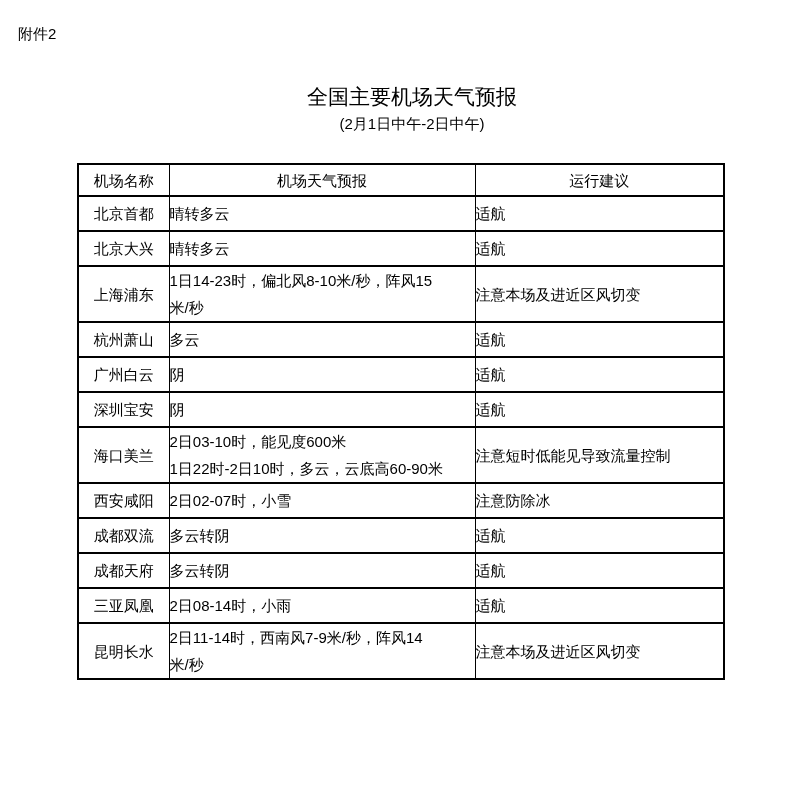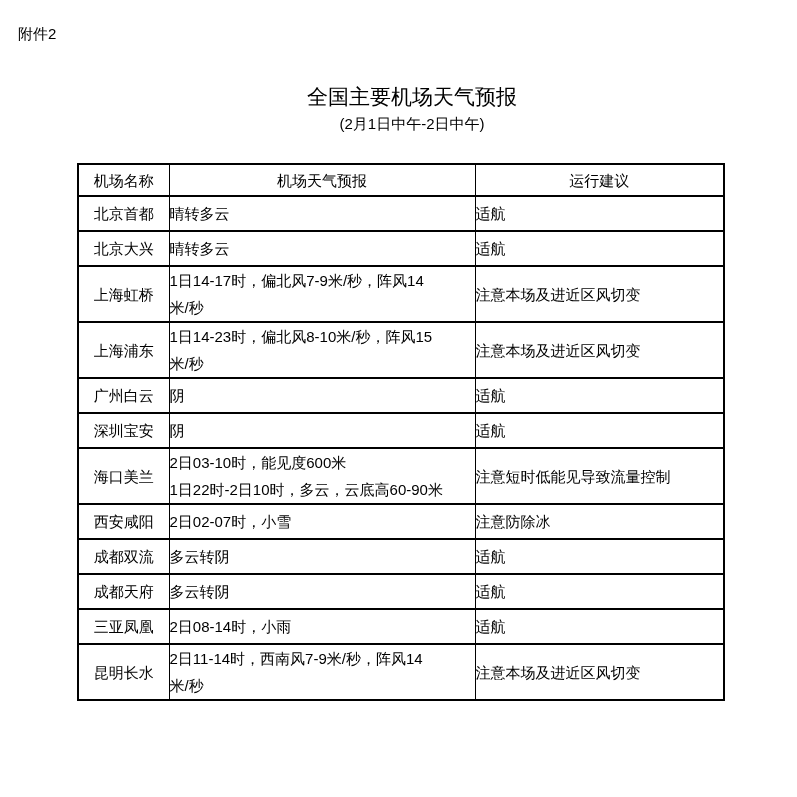--- a/index.html
+++ b/index.html
@@ -111,34 +111,33 @@
     <td class="forecast">晴转多云</td>
     <td class="advice">适航</td>
   </tr>
 
   <tr>
     <td class="airport">北京大兴</td>
     <td class="forecast">晴转多云</td>
     <td class="advice">适航</td>
   </tr>
 
-  <tr>
-    <td class="airport">上海虹桥</td>
-    <td class="forecast">1日14-17时，偏北风7-9米/秒，阵风14
-米/秒</td>
-    <td class="advice">注意本场及进近区风切变</td>
-  </tr>
 
   <tr>
     <td class="airport">上海浦东</td>
     <td class="forecast">1日14-23时，偏北风8-10米/秒，阵风15
 米/秒</td>
     <td class="advice">注意本场及进近区风切变</td>
   </tr>
 
+  <tr>
+    <td class="airport">杭州萧山</td>
+    <td class="forecast">多云</td>
+    <td class="advice">适航</td>
+  </tr>
 
   <tr>
     <td class="airport">广州白云</td>
     <td class="forecast">阴</td>
     <td class="advice">适航</td>
   </tr>
 
   <tr>
     <td class="airport">深圳宝安</td>
     <td class="forecast">阴</td>

